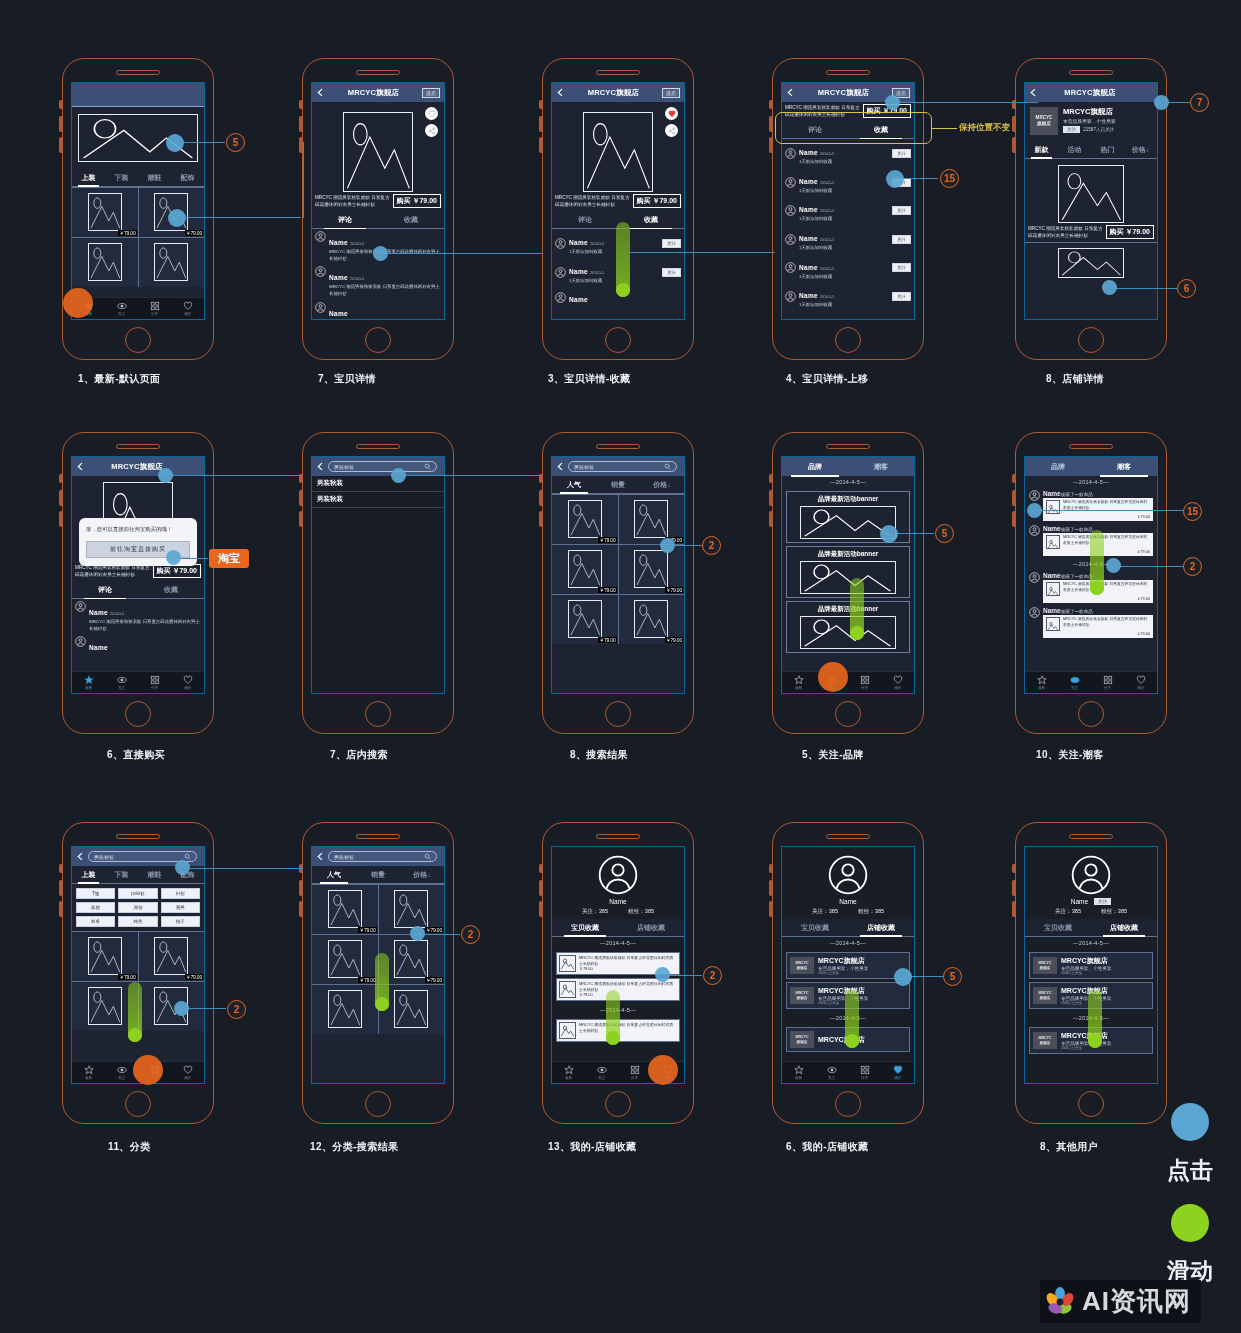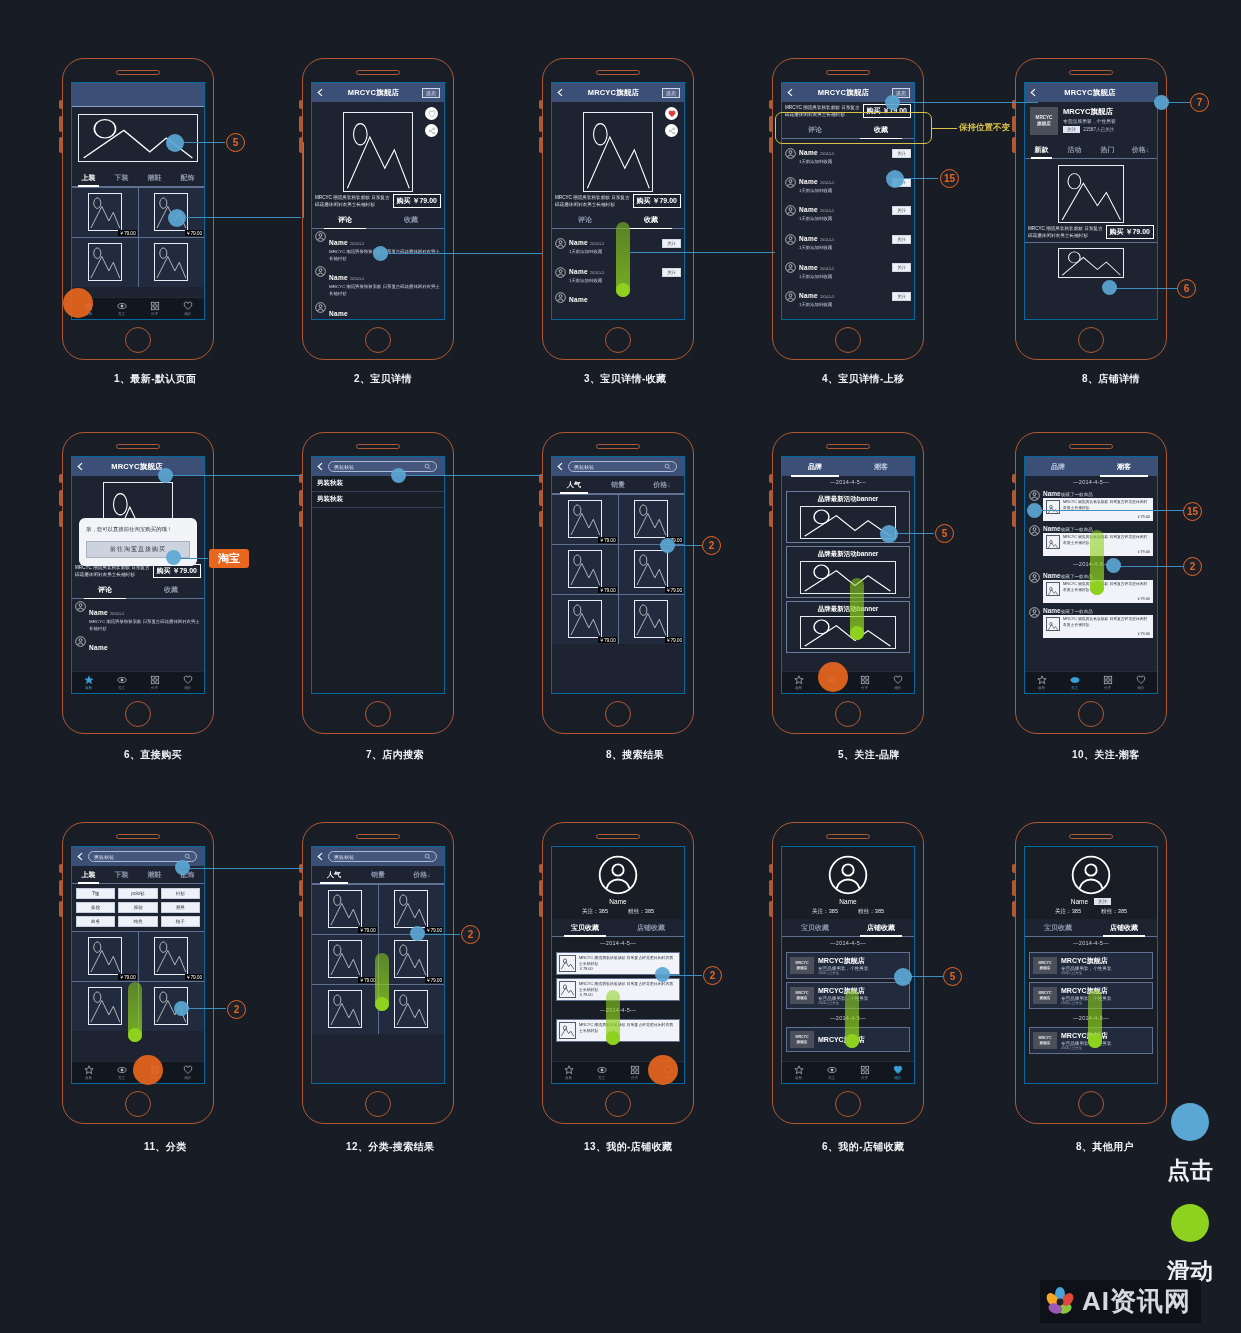--- a/index.html
+++ b/index.html
@@ -126,21 +126,21 @@
   .badge {
     position:absolute; width:19px; height:19px; border-radius:50%;
     background:#1c212b; border:1.6px solid #e8661d; color:#e8661d;
     font-size:10px; font-weight:bold; display:flex; align-items:center;
     justify-content:center; z-index:45;
   }
   .leader { position:absolute; height:1px; background:#3d8dbf; z-index:30; }
   .leader.v { width:1px; height:auto; background:#3d8dbf; }
   .caption {
     position:absolute; font-size:10px; font-weight:bold; color:#f0f2f6;
-    letter-spacing:.4px; white-space:nowrap;margin-left:36px;
+    letter-spacing:.4px; white-space:nowrap;
   }
 
   
   .yellow-box { position:absolute; border:1px solid #d8c24a; border-radius:7px; z-index:36; }
   .yellow-line { position:absolute; height:1px; background:#d8c24a; z-index:36; }
   .yellow-text { position:absolute; color:#d8c24a; font-size:8.5px; font-weight:bold; white-space:nowrap; z-index:36; }
   .taobao-chip {
     position:absolute; background:#e8661d; color:#fff; font-size:11px; font-weight:bold;
     padding:2px 9px; border-radius:3px; z-index:45;
   }
@@ -722,21 +722,21 @@
   <div class="dot-click sm" style="left:1102px; top:280px;"></div>
   <div class="leader" style="left:1116px; top:288px; width:62px;"></div>
   <div class="badge" style="left:1177px; top:279px;">6</div>
   <div class="leader v" style="left:303px; top:142px; height:76px; width:1px;"></div>
   <div class="leader" style="left:303px; top:217px; width:1px;"></div>
   <div class="leader" style="left:501px; top:253px; width:42px;"></div>
   <div class="leader" style="left:743px; top:252px; width:32px;"></div>
   <div class="leader v" style="left:1037px; top:102px; height:1px;"></div>
 
   <div class="caption" style="left:78px; top:372px;">1、最新-默认页面</div>
-  <div class="caption" style="left:318px; top:372px;">2、宝贝详情</div>
+  <div class="caption" style="left:318px; top:372px;">7、宝贝详情</div>
   <div class="caption" style="left:548px; top:372px;">3、宝贝详情-收藏</div>
   <div class="caption" style="left:786px; top:372px;">4、宝贝详情-上移</div>
   <div class="caption" style="left:1046px; top:372px;">8、店铺详情</div>
 
   <div class="phone" style="left:62px; top:432px;">
     <div class="frame"></div>
       <div class="btn-l b1"></div>
       <div class="btn-l b2"></div>
       <div class="btn-l b3"></div>
     <div class="speaker"></div>
@@ -1179,21 +1179,21 @@
     </div>
   </div>
   <div class="dot-swipe" style="left:1090px; top:530px; height:65px;"></div>
   <div class="dot-click sm" style="left:1027px; top:503px;"></div>
   <div class="leader" style="left:1041px; top:510px; width:143px;"></div>
   <div class="badge" style="left:1183px; top:502px;">15</div>
   <div class="dot-click sm" style="left:1106px; top:558px;"></div>
   <div class="leader" style="left:1120px; top:566px; width:63px;"></div>
   <div class="badge" style="left:1183px; top:557px;">2</div>
 
-  <div class="caption" style="left:88px; top:748px;">6、直接购买</div>
+  <div class="caption" style="left:107px; top:748px;">6、直接购买</div>
   <div class="caption" style="left:330px; top:748px;">7、店内搜索</div>
   <div class="caption" style="left:570px; top:748px;">8、搜索结果</div>
   <div class="caption" style="left:802px; top:748px;">5、关注-品牌</div>
   <div class="caption" style="left:1036px; top:748px;">10、关注-潮客</div>
 
   <div class="phone" style="left:62px; top:822px;">
     <div class="frame"></div>
       <div class="btn-l b1"></div>
       <div class="btn-l b2"></div>
       <div class="btn-l b3"></div>

